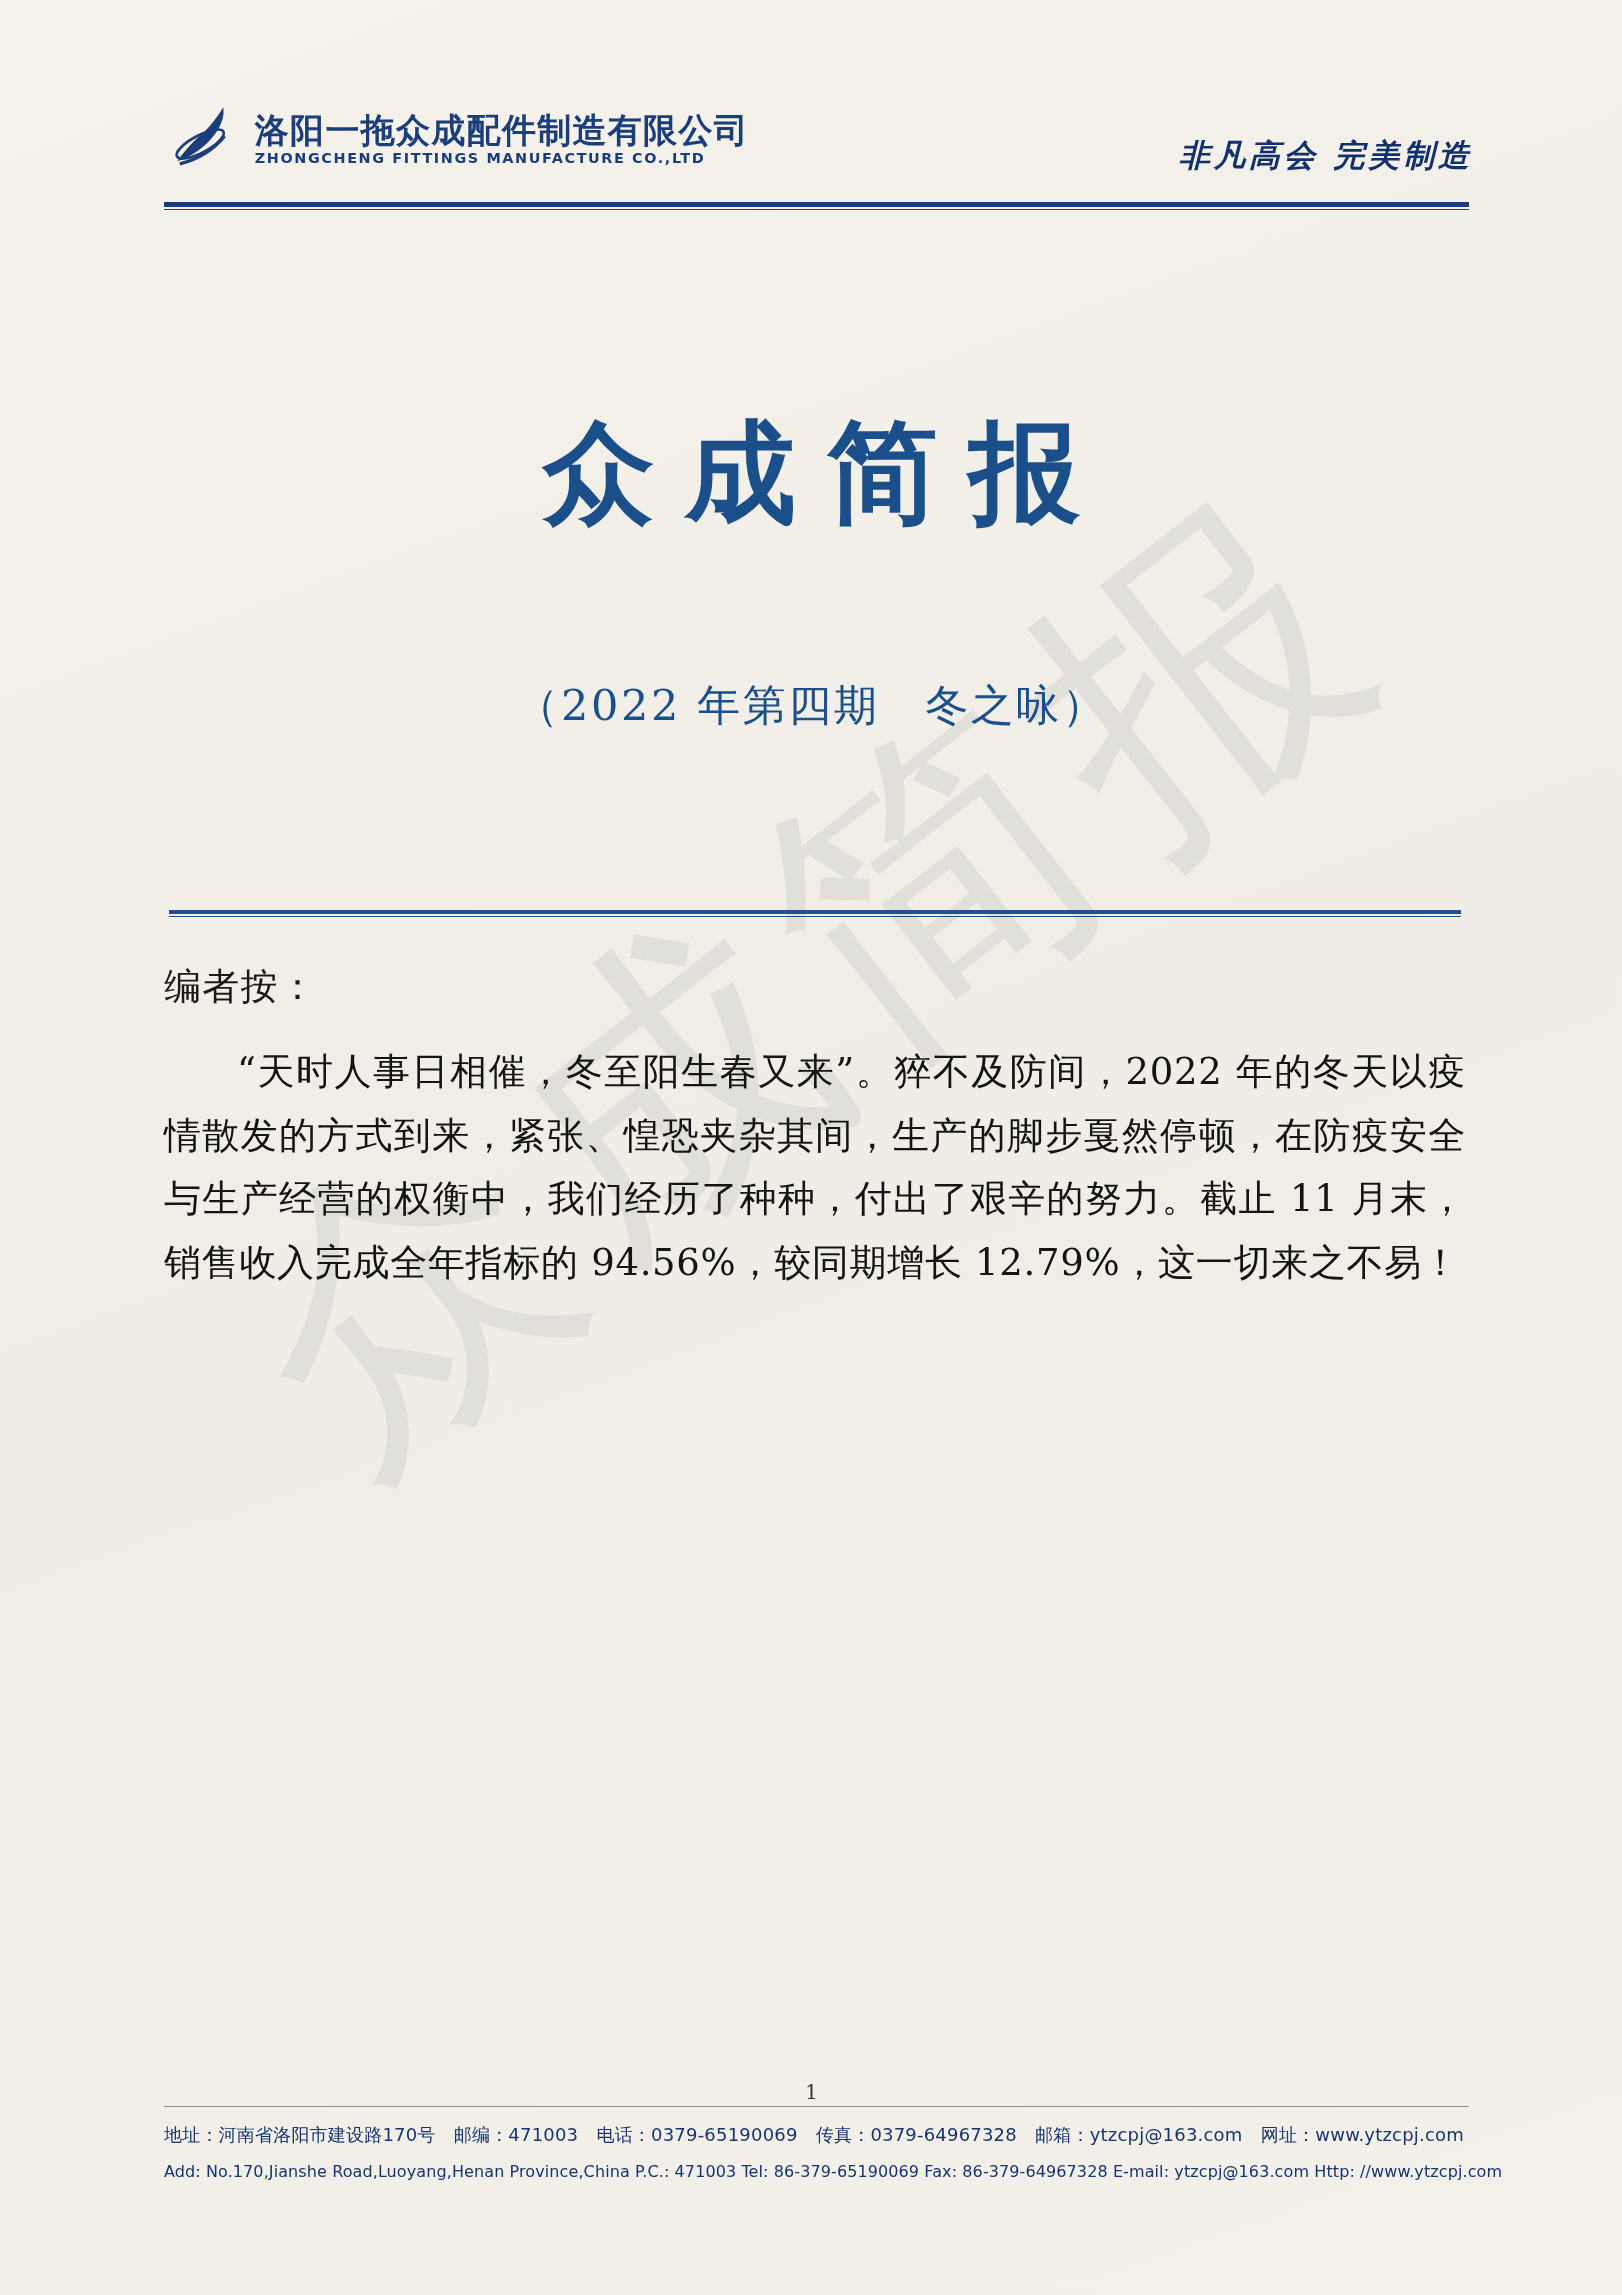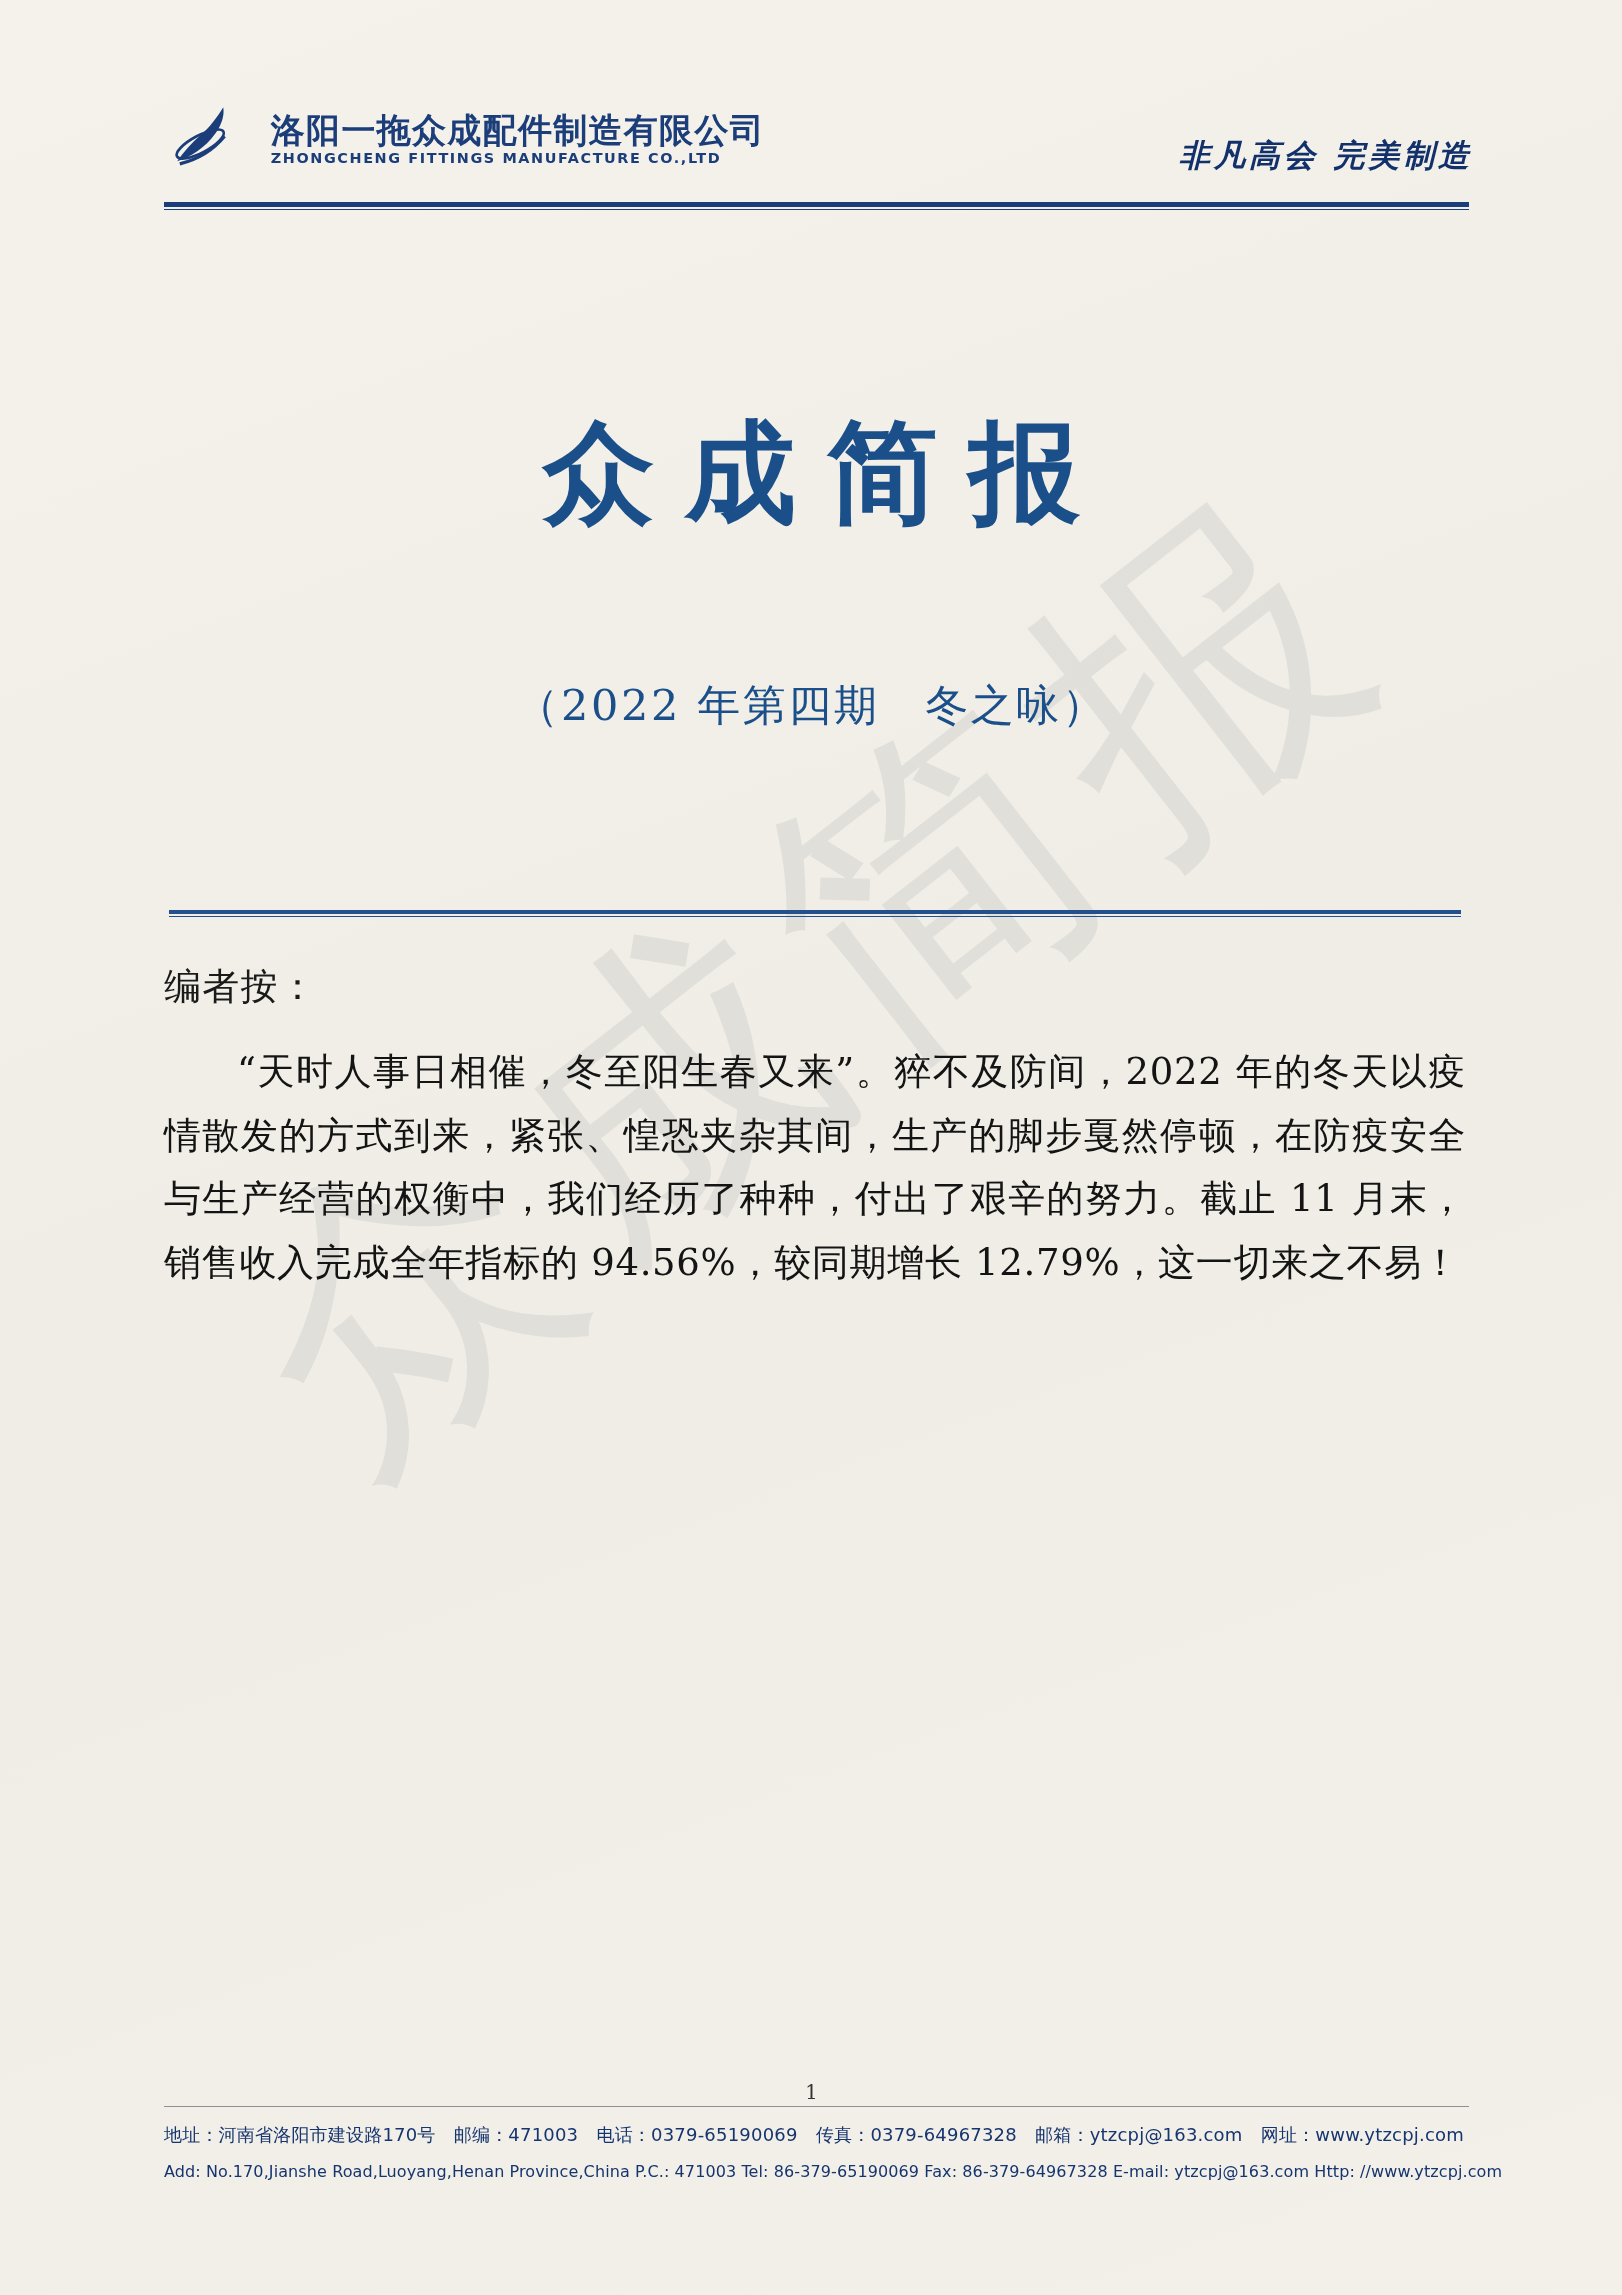--- a/index.html
+++ b/index.html
@@ -44,21 +44,20 @@
     top: 98px;
     width: 1309px;
     height: 92px;
   }
   .logo-wrap {
     position: absolute;
     left: 0;
     top: 0;
     display: flex;
     align-items: center;
-    gap: 16px;
   }
   .logo-mark {
     width: 79px;
     height: 79px;
     position: relative;
     margin-right: 11.8px;
   }
   .logo-mark svg { display: block; }
   .logo-text {
     display: flex;

